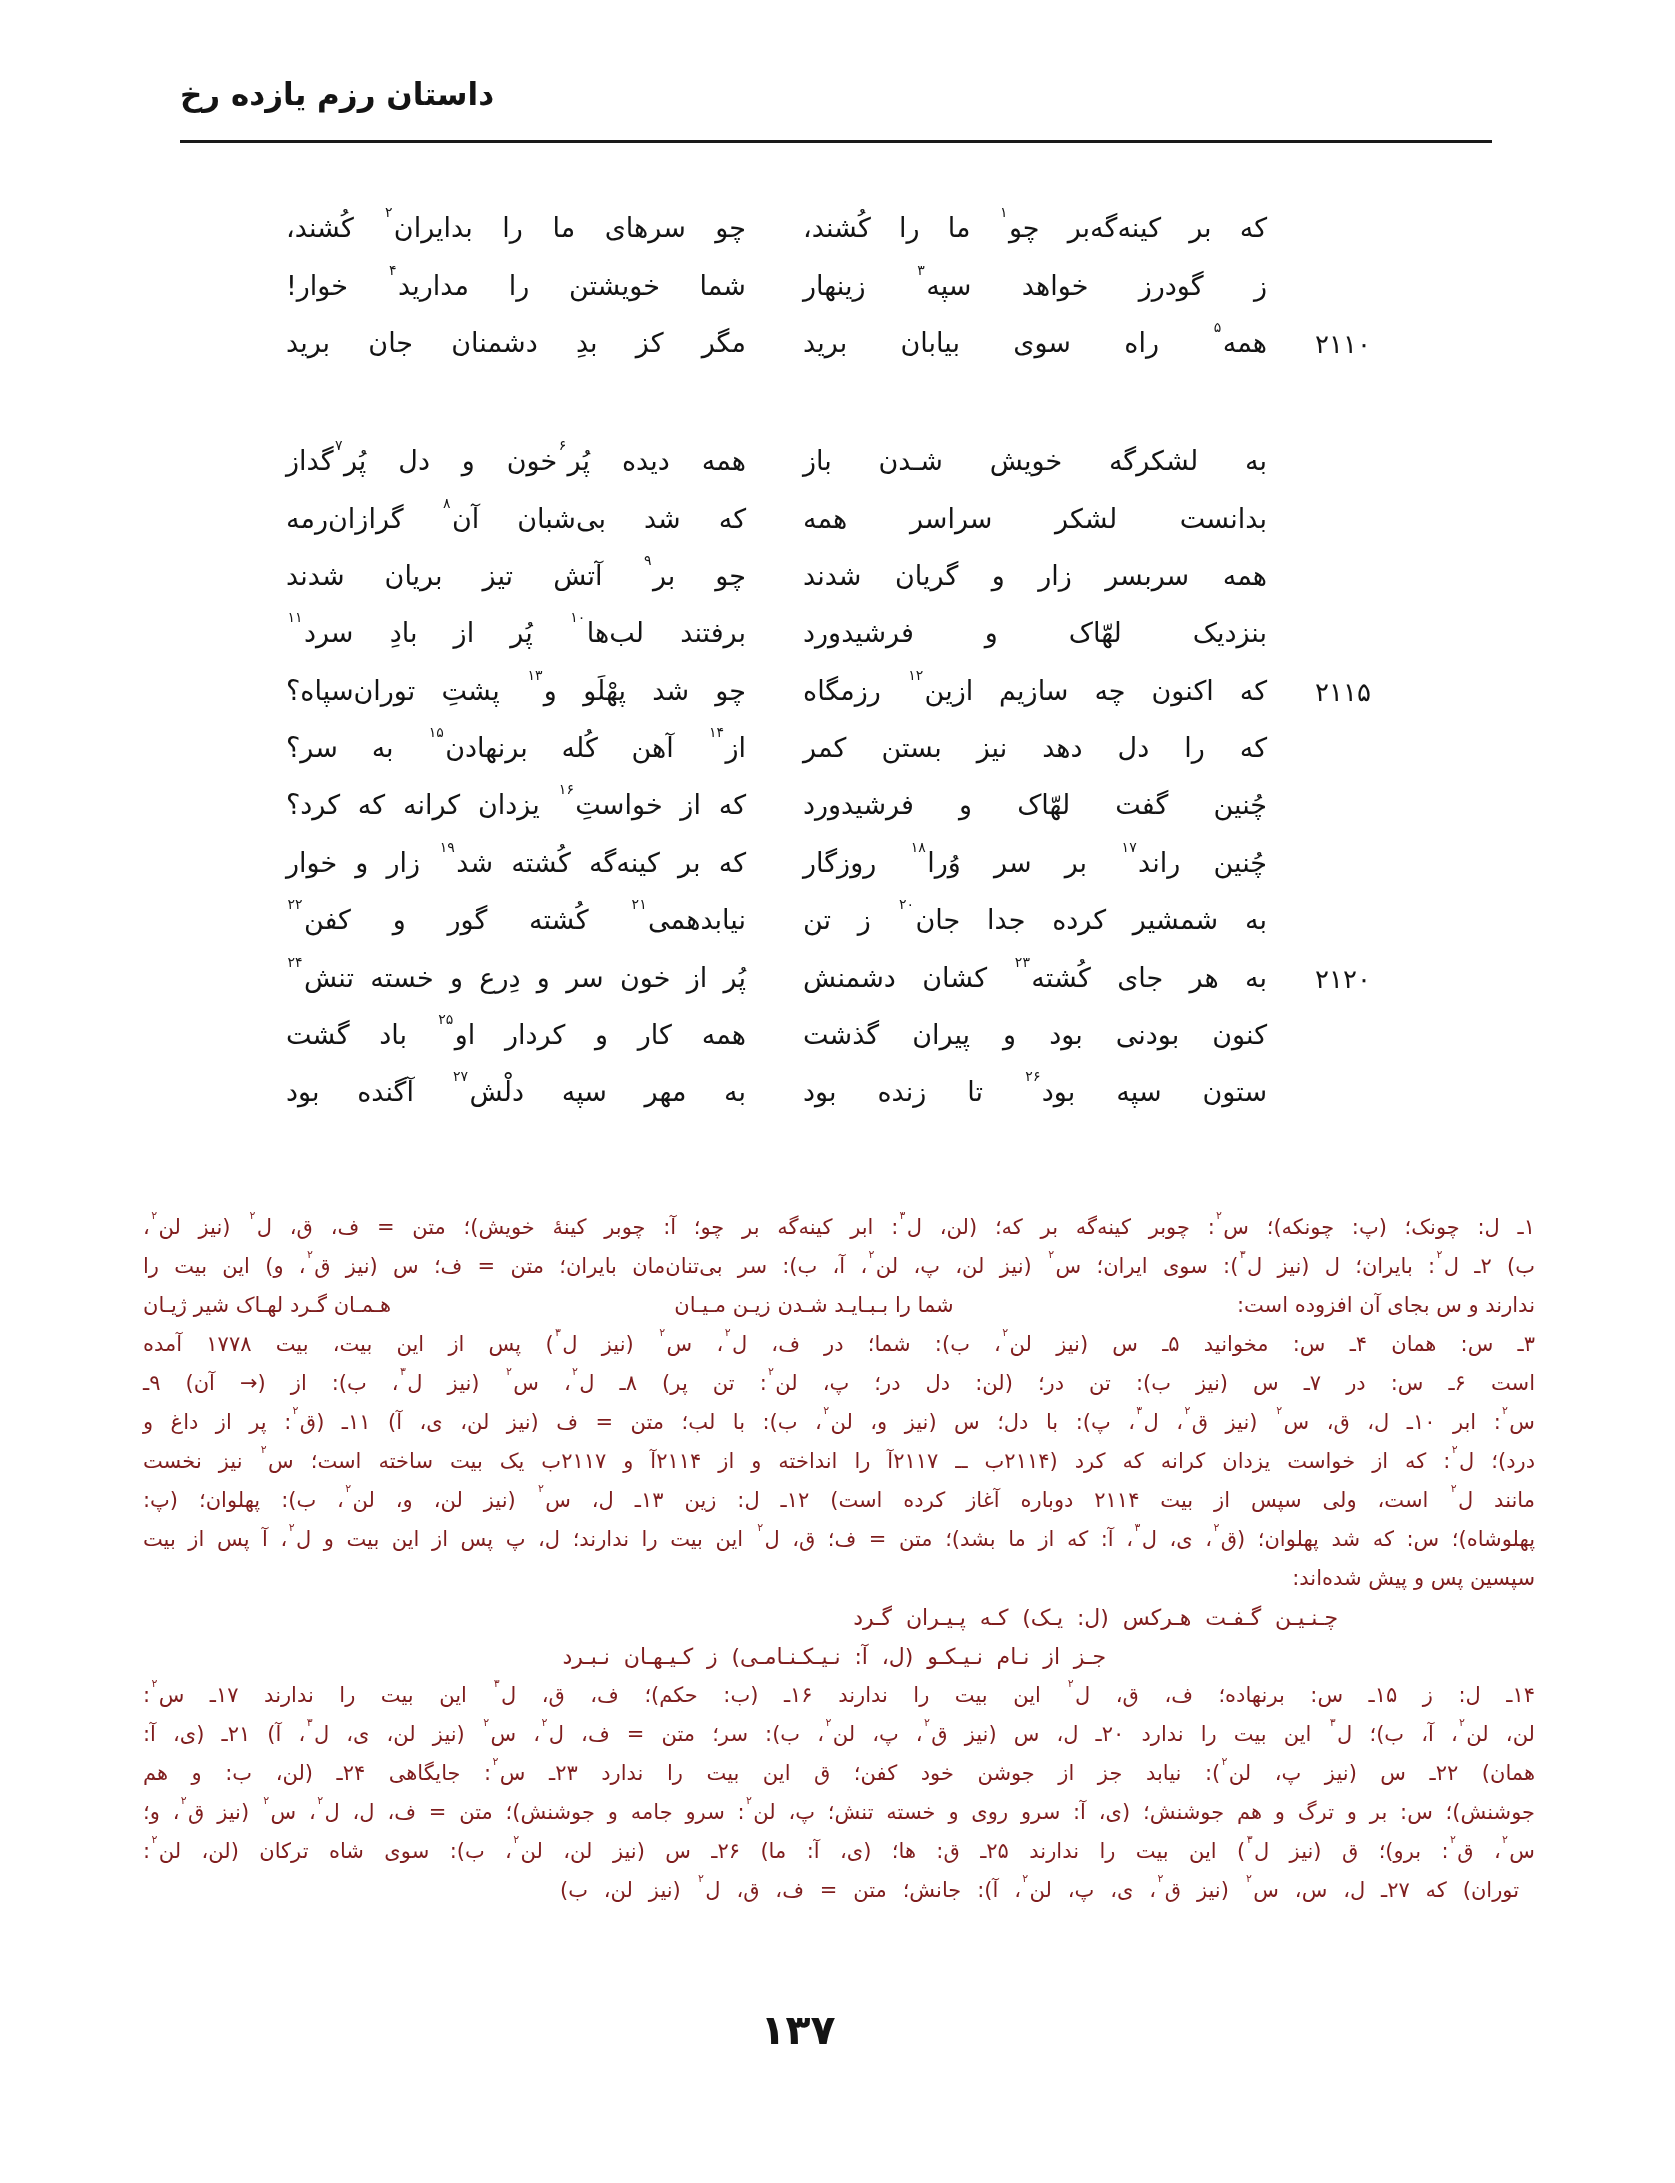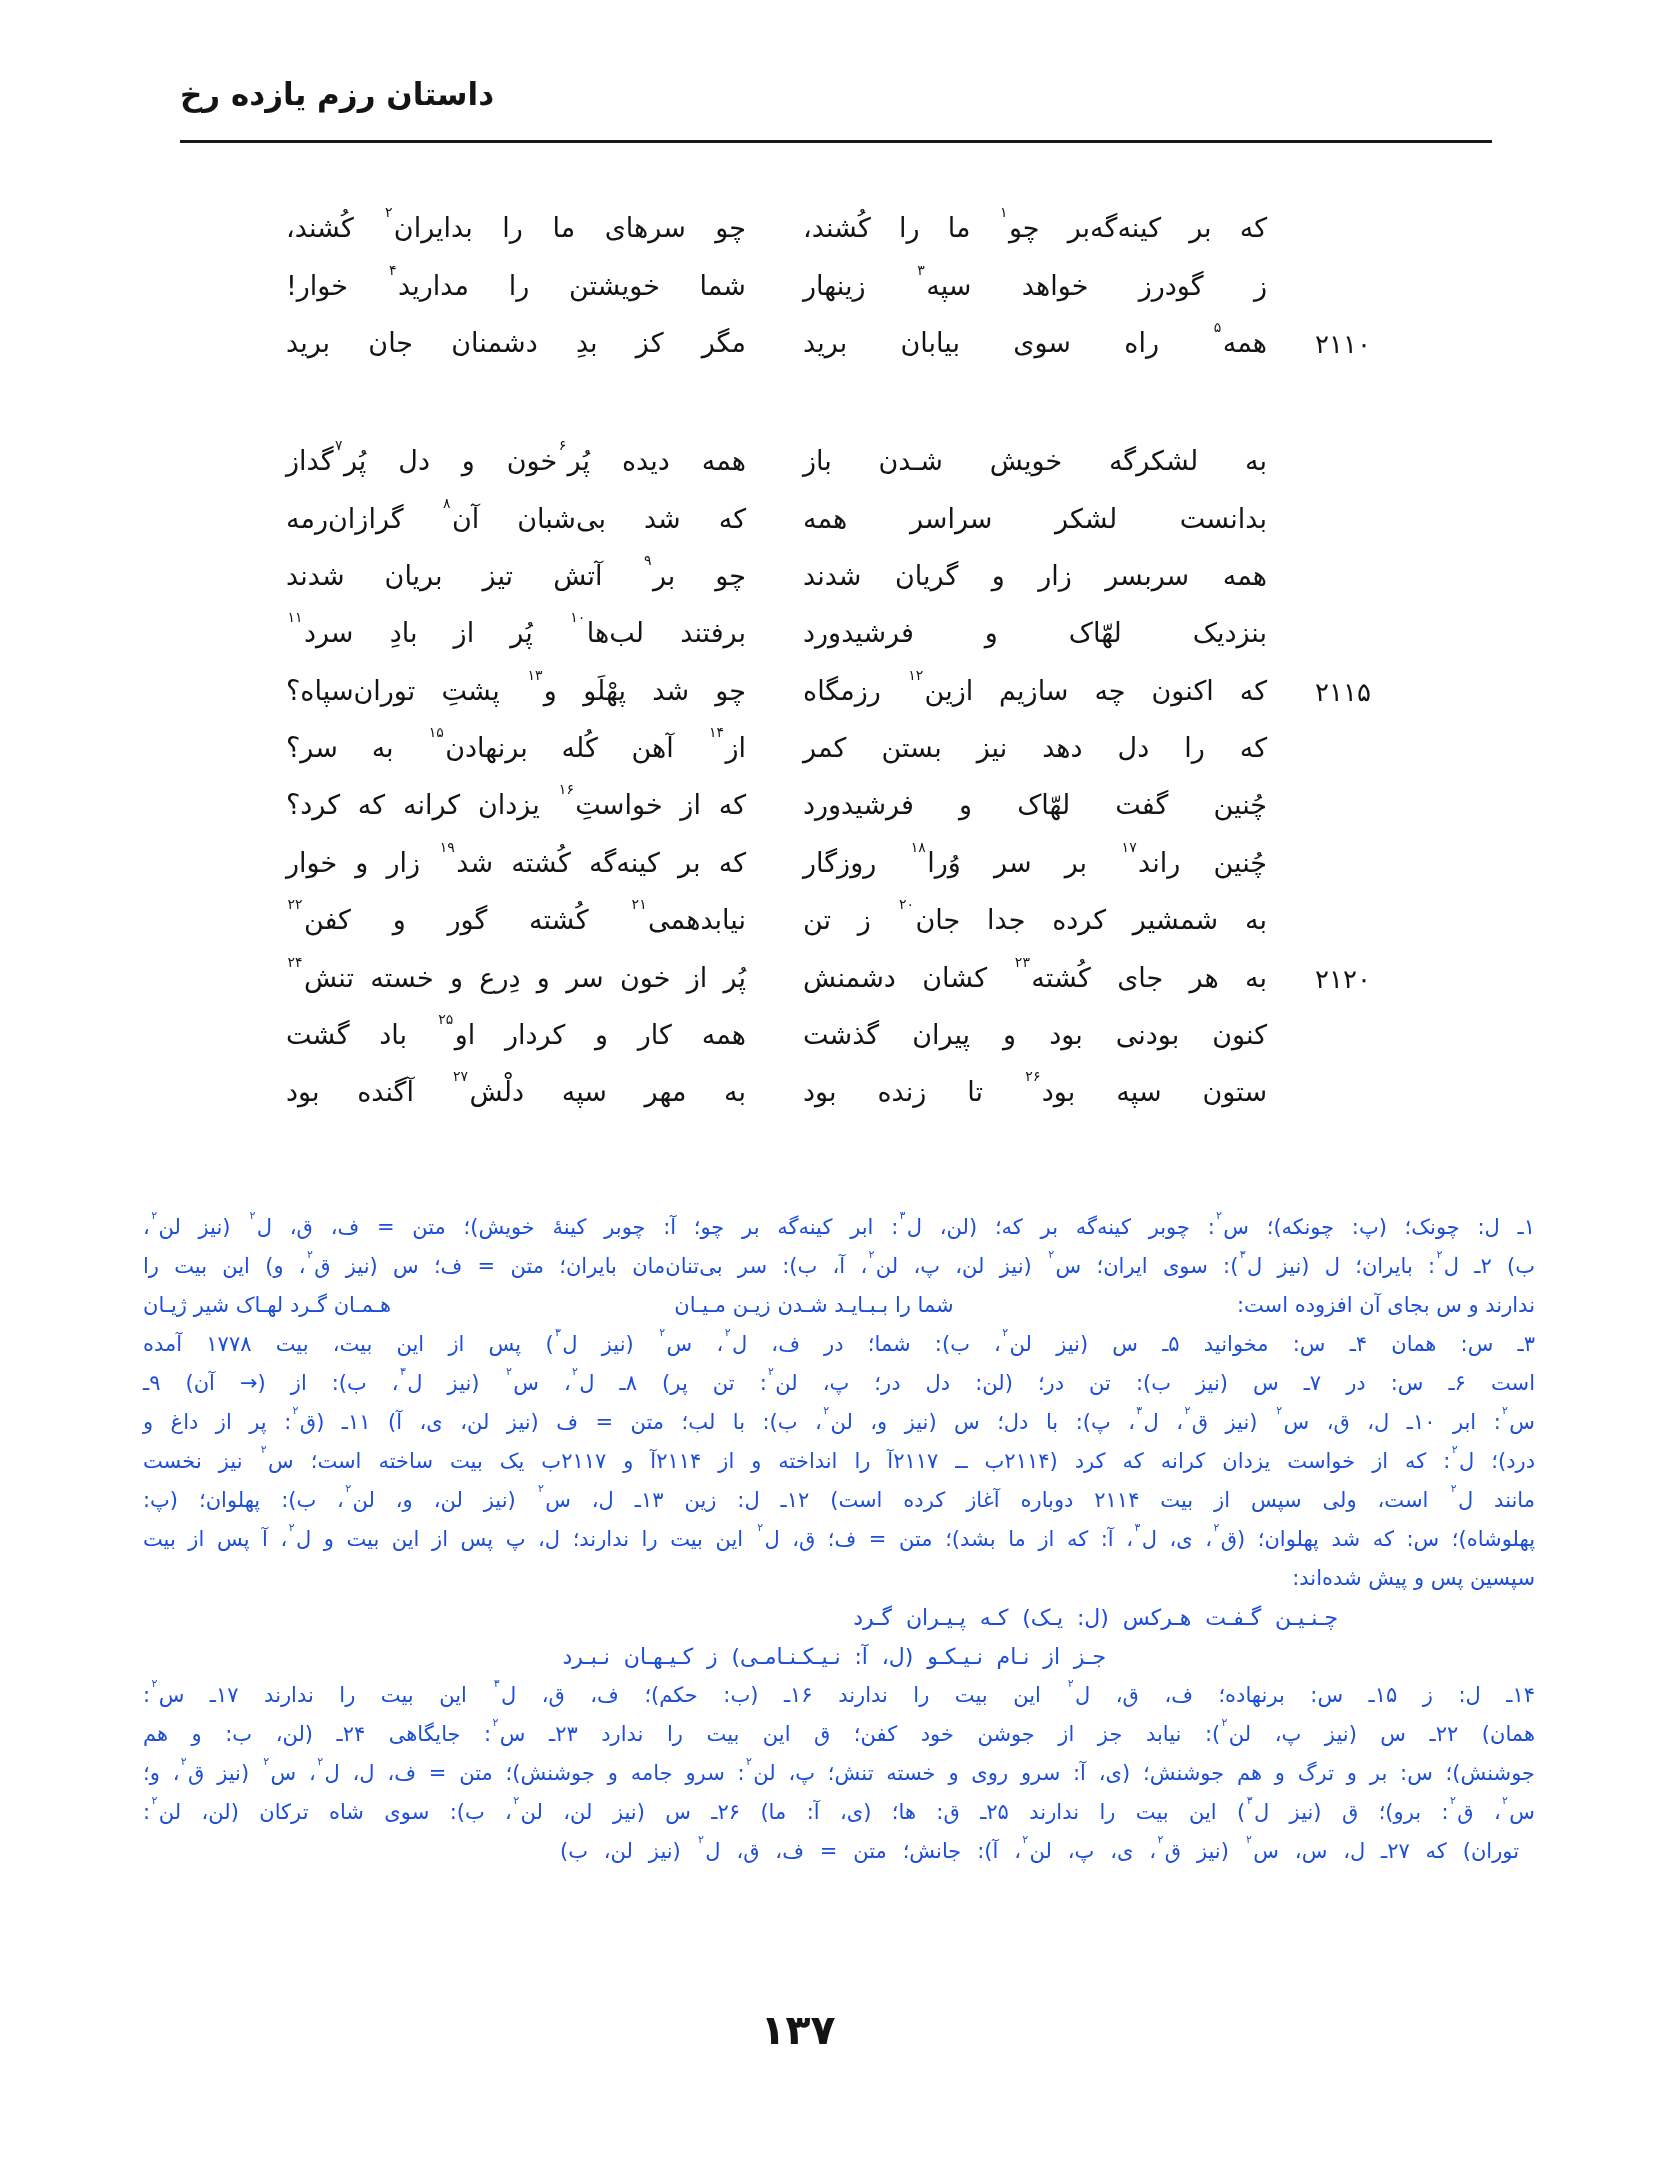--- a/index.html
+++ b/index.html
@@ -31,21 +31,21 @@
   .hem.r{left:803px;width:464px;}
   .hem.l{left:286px;width:460px;}
   .vnum{
     position:absolute;left:1315px;top:5.4px;width:89px;
     font-size:26px;direction:rtl;text-align:left;letter-spacing:1.4px;font-family:Liberation Serif, serif;
   }
   sup{font-size:0.52em;position:relative;top:-0.68em;line-height:0;padding:0 1.4px;}
   
   .fnotes{
     position:absolute;left:143px;top:1208px;width:1392px;
-    direction:rtl;font-size:21px;color:#1d4ed8;
+    direction:rtl;font-size:21px;color:#7f1d1d;
   }
   .fn{
     line-height:39px;min-height:39px;
     text-align:justify;text-align-last:justify;-moz-text-align-last:justify;
   }
   .fn-right{text-align:right;text-align-last:right;-moz-text-align-last:right;}
   .fn-flex{display:flex;justify-content:space-between;text-align:right;text-align-last:right;}
   .fn-flex span{white-space:nowrap;}
   .fn-va{
     text-align:center;text-align-last:right;-moz-text-align-last:right;
@@ -355,20 +355,21 @@
     <div class="fn">۳ـ س: همان ۴ـ س: مخوانید ۵ـ س (نیز لن<sup>۲</sup>، ب): شما؛ در ف، ل<sup>۲</sup>، س<sup>۲</sup> (نیز ل<sup>۳</sup>) پس از این بیت، بیت ۱۷۷۸ آمده</div>
     <div class="fn">است ۶ـ س: در ۷ـ س (نیز ب): تن در؛ (لن: دل در؛ پ، لن<sup>۲</sup>: تن پر) ۸ـ ل<sup>۲</sup>، س<sup>۲</sup> (نیز ل<sup>۳</sup>، ب): از (→ آن) ۹ـ</div>
     <div class="fn">س<sup>۲</sup>: ابر ۱۰ـ ل، ق، س<sup>۲</sup> (نیز ق<sup>۲</sup>، ل<sup>۳</sup>، پ): با دل؛ س (نیز و، لن<sup>۲</sup>، ب): با لب؛ متن = ف (نیز لن، ی، آ) ۱۱ـ (ق<sup>۲</sup>: پر از داغ و</div>
     <div class="fn">درد)؛ ل<sup>۲</sup>: که از خواست یزدان کرانه که کرد (۲۱۱۴ب ــ ۲۱۱۷آ را انداخته و از ۲۱۱۴آ و ۲۱۱۷ب یک بیت ساخته است؛ س<sup>۲</sup> نیز نخست</div>
     <div class="fn">مانند ل<sup>۲</sup> است، ولی سپس از بیت ۲۱۱۴ دوباره آغاز کرده است) ۱۲ـ ل: زین ۱۳ـ ل، س<sup>۲</sup> (نیز لن، و، لن<sup>۲</sup>، ب): پهلوان؛ (پ:</div>
     <div class="fn">پهلوشاه)؛ س: که شد پهلوان؛ (ق<sup>۲</sup>، ی، ل<sup>۳</sup>، آ: که از ما بشد)؛ متن = ف؛ ق، ل<sup>۲</sup> این بیت را ندارند؛ ل، پ پس از این بیت و ل<sup>۲</sup>، آ پس از بیت</div>
     <div class="fn fn-right">سپسین پس و پیش شده‌اند:</div>
     <div class="fn fn-va">چـنـیـن گـفـت هـرکس (ل: یـک) کـه پـیـران گـرد</div>
     <div class="fn fn-vb">جـز از نـام نـیـکـو (ل، آ: نـیـکـنـامـی) ز کـیـهـان نـبـرد</div>
     <div class="fn">۱۴ـ ل: ز ۱۵ـ س: برنهاده؛ ف، ق، ل<sup>۲</sup> این بیت را ندارند ۱۶ـ (ب: حکم)؛ ف، ق، ل<sup>۳</sup> این بیت را ندارند ۱۷ـ س<sup>۲</sup>:</div>
+    <div class="fn">لن، لن<sup>۲</sup>، آ، ب)؛ ل<sup>۳</sup> این بیت را ندارد ۲۰ـ ل، س (نیز ق<sup>۲</sup>، پ، لن<sup>۲</sup>، ب): سر؛ متن = ف، ل<sup>۲</sup>، س<sup>۲</sup> (نیز لن، ی، ل<sup>۳</sup>، آ) ۲۱ـ (ی، آ:</div>
     <div class="fn">همان) ۲۲ـ س (نیز پ، لن<sup>۲</sup>): نیابد جز از جوشن خود کفن؛ ق این بیت را ندارد ۲۳ـ س<sup>۲</sup>: جایگاهی ۲۴ـ (لن، ب: و هم</div>
     <div class="fn">جوشنش)؛ س: بر و ترگ و هم جوشنش؛ (ی، آ: سرو روی و خسته تنش؛ پ، لن<sup>۲</sup>: سرو جامه و جوشنش)؛ متن = ف، ل، ل<sup>۲</sup>، س<sup>۲</sup> (نیز ق<sup>۲</sup>، و؛</div>
     <div class="fn">س<sup>۲</sup>، ق<sup>۲</sup>: برو)؛ ق (نیز ل<sup>۳</sup>) این بیت را ندارند ۲۵ـ ق: ها؛ (ی، آ: ما) ۲۶ـ س (نیز لن، لن<sup>۲</sup>، ب): سوی شاه ترکان (لن، لن<sup>۲</sup>:</div>
     <div class="fn fn-last">توران) که ۲۷ـ ل، س، س<sup>۲</sup> (نیز ق<sup>۲</sup>، ی، پ، لن<sup>۲</sup>، آ): جانش؛ متن = ف، ق، ل<sup>۲</sup> (نیز لن، ب)</div>
   </div>
 
   <div class="page-num">۱۳۷</div>
 
 </div>
 

